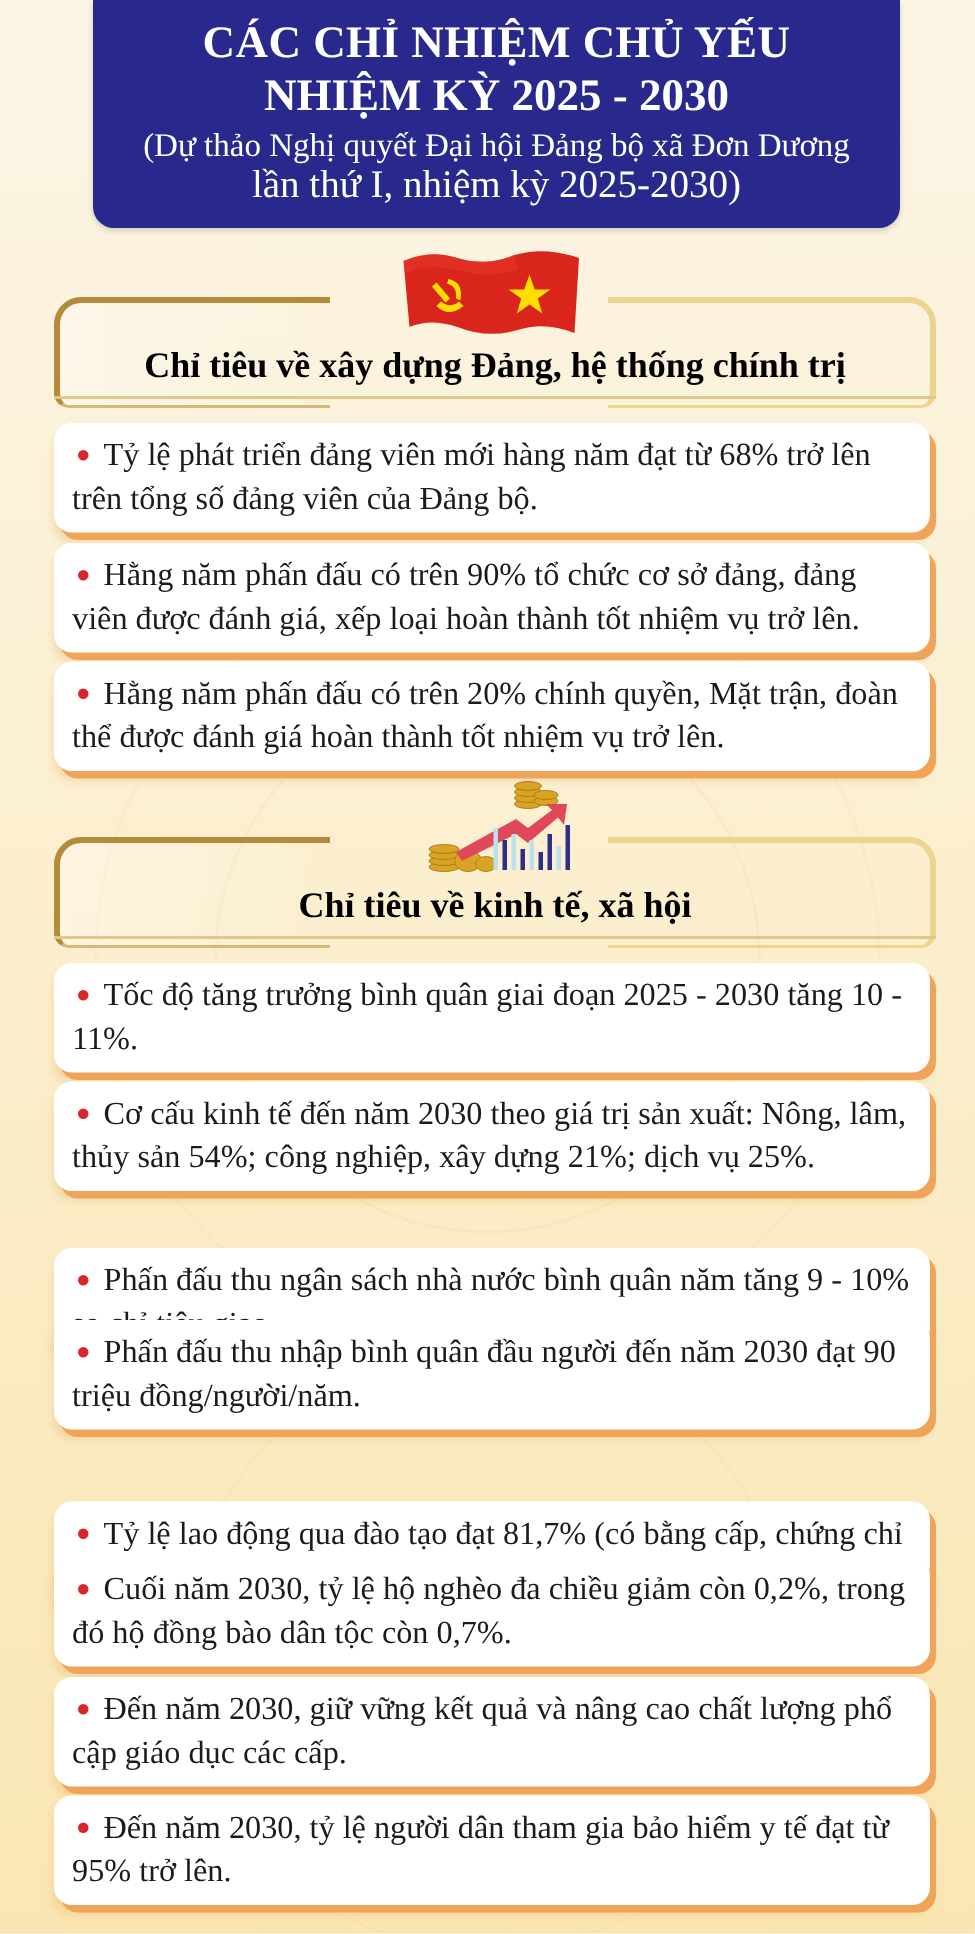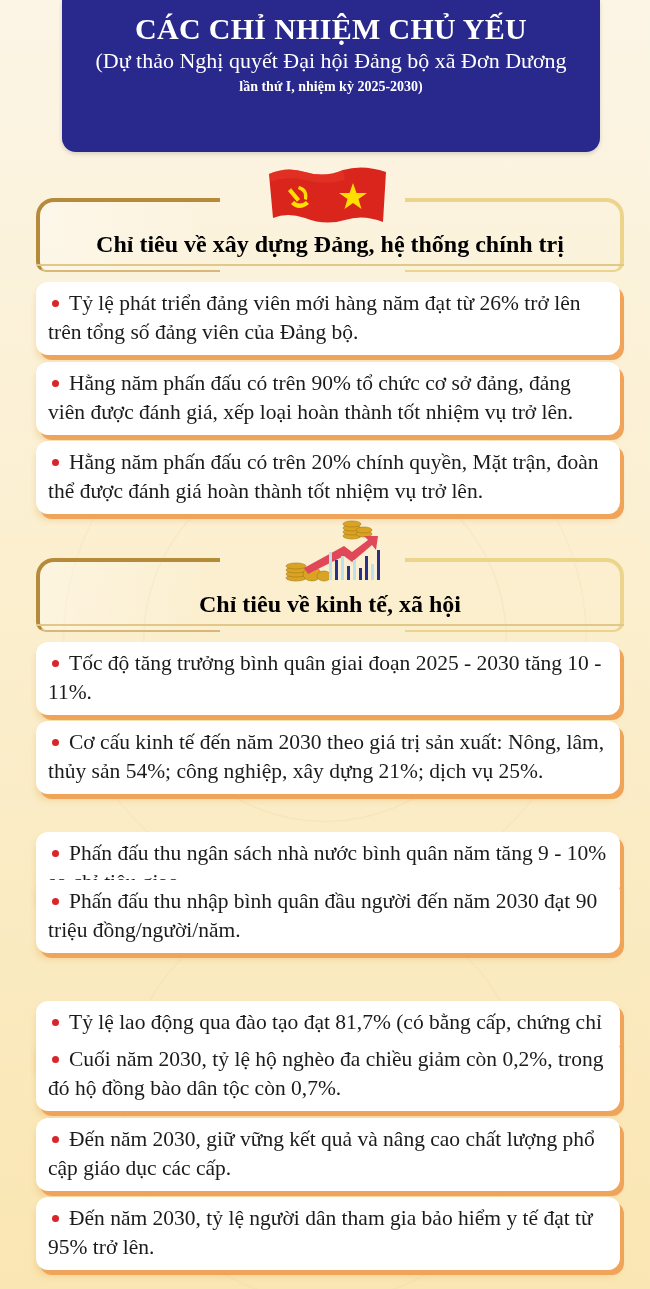--- a/index.html
+++ b/index.html
@@ -17,21 +17,21 @@
   }
   .header {
     position:absolute; left:62px; top:0; width:538px; height:152px;
     background:#29288c; border-radius:0 0 14px 14px;
     color:#fff; text-align:center;
     box-shadow: 0 2px 4px rgba(0,0,0,0.15);
   }
   .header .t1 { font-weight:bold; font-size:30px; line-height:34px; margin-top:12px; letter-spacing:0.3px; }
   .header .t2 { font-weight:bold; font-size:30px; line-height:36px; }
   .header .t3 { font-size:22px; line-height:26px; margin-top:2px; }
-  .header .t4 { font-size:14px; line-height:26px;font-weight:bold; }
+  .header .t4 { font-size:26px; line-height:26px; }
 
   .section-frame { position:absolute; left:36px; width:588px; height:68px; }
   .frame-left {
     position:absolute; left:0; top:0; width:180px; height:100%;
     border-top:4px solid #b58a3a; border-left:4px solid #b58a3a;
     border-bottom:2px solid #d8b878;
     border-radius:18px 0 0 10px;
     background: linear-gradient(90deg, rgba(255,255,255,0.35), rgba(255,255,255,0));
   }
   .frame-right {
@@ -63,20 +63,21 @@
     background:#d9262a; margin:0 10px 4px 4px; vertical-align:middle;
   }
 </style>
 </head>
 <body>
 
 <div class="pattern"></div>
 
 <div class="header">
   <div class="t1">CÁC CHỈ NHIỆM CHỦ YẾU</div>
+  <div class="t2">NHIỆM KỲ 2025 - 2030</div>
   <div class="t3">(Dự thảo Nghị quyết Đại hội Đảng bộ xã Đơn Dương</div>
   <div class="t4">lần thứ I, nhiệm kỳ 2025-2030)</div>
 </div>
 
 <div class="section-frame" style="top:198px;">
   <div class="frame-left"></div>
   <div class="frame-right"></div>
   <div class="frame-bottom"></div>
   <div class="section-title">Chỉ tiêu về xây dựng Đảng, hệ thống chính trị</div>
 </div>
@@ -87,21 +88,21 @@
     <g fill="#ffde00">
       <path d="M26 38 q8 8 18 0 l-3 -3 q-6 5 -12 0 z"></path>
       <rect x="27" y="22" width="4" height="14" transform="rotate(-40 29 29)"></rect>
       <path d="M34 20 q10 2 8 14 l-3 -1 q1 -8 -6 -10 z"></path>
     </g>
     <polygon fill="#ffde00" points="88,17 91.5,27 102,27 93.5,33 96.5,43 88,37 79.5,43 82.5,33 74,27 84.5,27"></polygon>
   </svg>
 </div>
 
 <div class="card" style="top:282px;">
-  <span class="bullet"></span><span>Tỷ lệ phát triển đảng viên mới hàng năm đạt từ 26% trở lên trên tổng số đảng viên của Đảng bộ.</span>
+  <span class="bullet"></span><span>Tỷ lệ phát triển đảng viên mới hàng năm đạt từ 68% trở lên trên tổng số đảng viên của Đảng bộ.</span>
 </div>
 <div class="card" style="top:362px;">
   <span class="bullet"></span><span>Hằng năm phấn đấu có trên 90% tổ chức cơ sở đảng, đảng viên được đánh giá, xếp loại hoàn thành tốt nhiệm vụ trở lên.</span>
 </div>
 <div class="card" style="top:441px;">
   <span class="bullet"></span><span>Hằng năm phấn đấu có trên 20% chính quyền, Mặt trận, đoàn thể được đánh giá hoàn thành tốt nhiệm vụ trở lên.</span>
 </div>
 
 <div class="section-frame" style="top:558px;">
   <div class="frame-left"></div>

